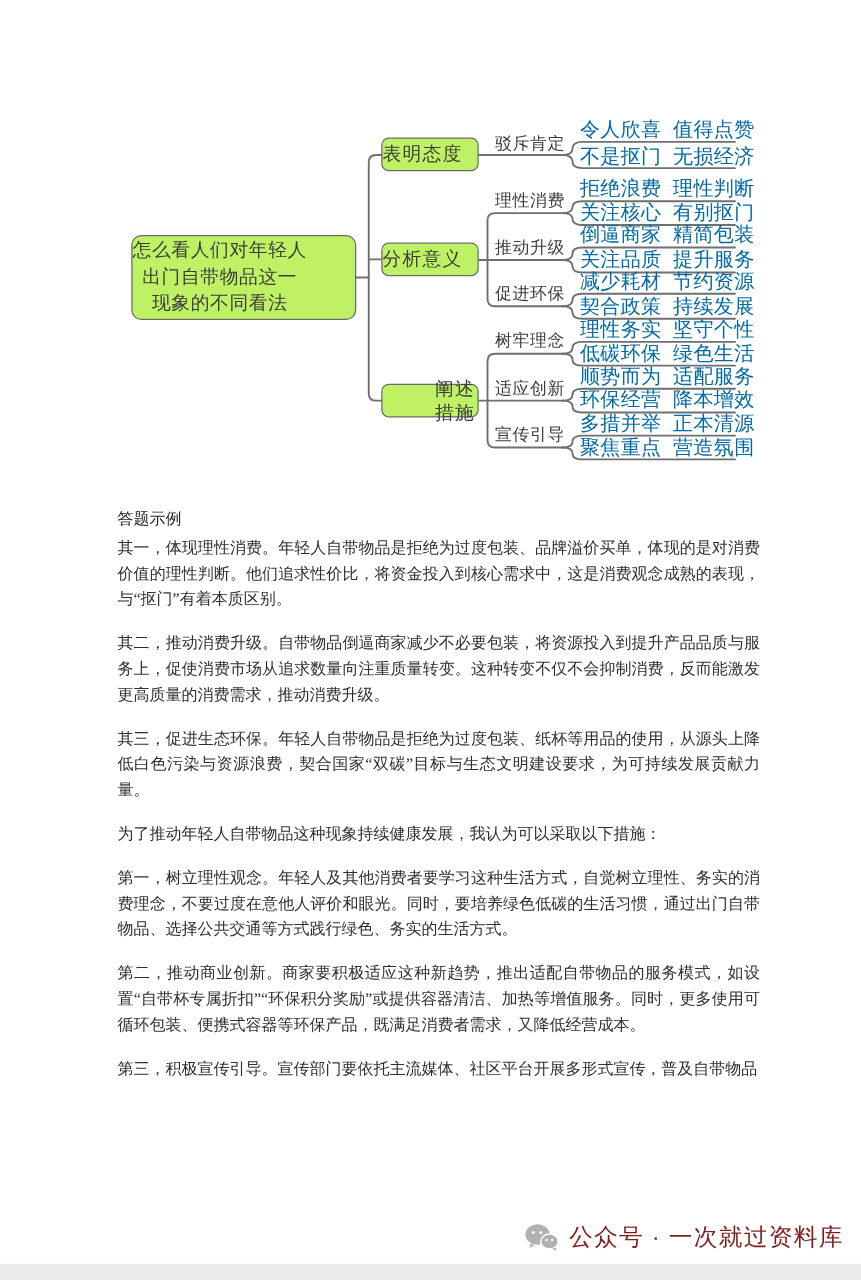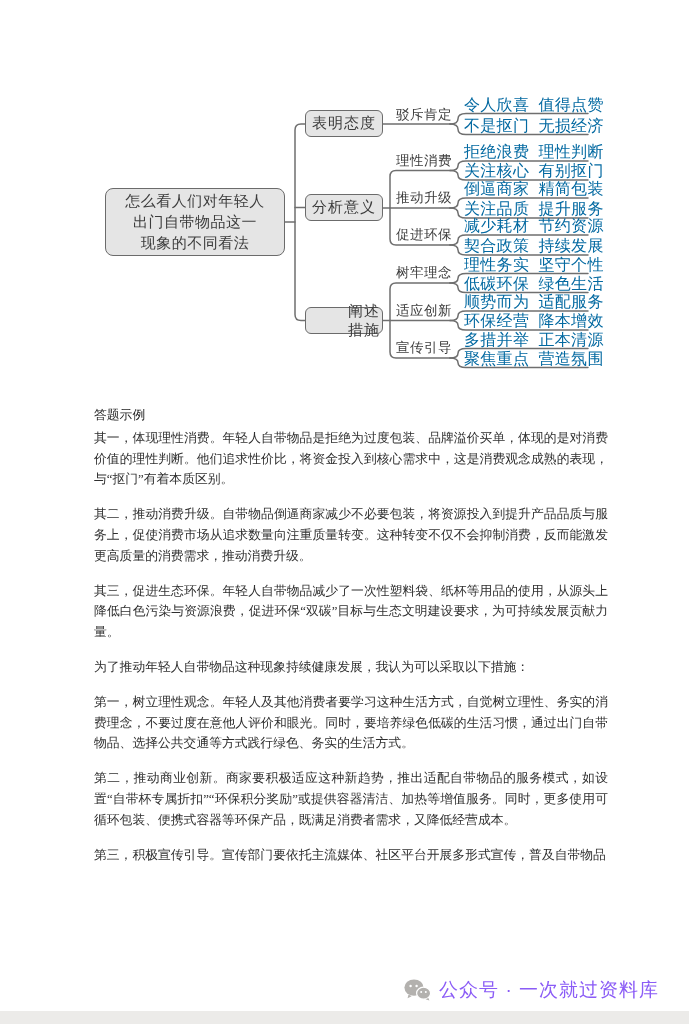--- a/index.html
+++ b/index.html
@@ -5,22 +5,22 @@
   html,body{margin:0;padding:0;}
   body{
     width:689px;height:1024px;position:relative;background:#ffffff;
     font-family:"Liberation Serif","DejaVu Serif",serif;
     color:#2f2f2f;overflow:hidden;
   }
   
   .diagram{position:absolute;left:0;top:0;width:689px;height:392px;}
   .diagram svg{position:absolute;left:0;top:0;}
   .node-box{
-    position:absolute;border:1.6px solid #6b6b6b;border-radius:8px;background:#e5e5e5;
-    display:flex;align-items:center;justify-content:center;
+    position:absolute;border:1.6px solid #6b6b6b;border-radius:8px;background:#bef264;
+    display:flex;align-items:center;justify-content:flex-start;
     color:#3c3c3c;text-align:center;box-sizing:border-box;
   }
   .root-box{left:105px;top:188px;width:180px;height:68px;font-size:15px;line-height:21px;letter-spacing:.5px;}
   .l1-box{left:305px;width:78px;height:27px;font-size:15px;letter-spacing:1px;border-radius:6px;}
   .l2-label{
     position:absolute;left:393px;width:62px;height:17px;line-height:17px;
     font-size:13.5px;text-align:center;color:#3c3c3c;letter-spacing:.5px;
   }
   .leaf{
     position:absolute;left:464px;width:132px;height:17px;line-height:17px;
@@ -29,22 +29,22 @@
   }
   
   .answer{
     position:absolute;left:94px;top:405px;width:514px;
     font-size:12.8px;line-height:20.8px;text-align:justify;color:#2f2f2f;
   }
   .answer h3{font-size:12.8px;line-height:20.8px;margin:0 0 2px 0;font-weight:normal;color:#222;}
   .answer p{margin:0 0 14px 0;}
   
   .footer{
-    position:absolute;right:30px;top:977px;display:flex;align-items:center;gap:8px;
-    color:#8b5cf6;font-size:19px;letter-spacing:1px;
+    position:absolute;right:14px;top:977px;display:flex;align-items:center;gap:8px;
+    color:#7f1d1d;font-size:19px;letter-spacing:1px;
     font-family:"Liberation Sans","DejaVu Sans",sans-serif;
   }
   .footer svg{display:block;}
   .bottom-strip{position:absolute;left:0;bottom:0;width:689px;height:13px;background:#ecebe9;}
 </style>
 </head>
 <body>
 
 <div class="diagram">
 
@@ -128,21 +128,21 @@
   <div class="leaf" style="top:293px;">顺势而为 适配服务</div>
   <div class="leaf" style="top:312px;">环保经营 降本增效</div>
   <div class="leaf" style="top:331px;text-align:right;">多措并举 正本清源</div>
   <div class="leaf" style="top:350px;">聚焦重点 营造氛围</div>
 </div>
 
 <div class="answer">
   <h3>答题示例</h3>
   <p>其一，体现理性消费。年轻人自带物品是拒绝为过度包装、品牌溢价买单，体现的是对消费价值的理性判断。他们追求性价比，将资金投入到核心需求中，这是消费观念成熟的表现，与“抠门”有着本质区别。</p>
   <p>其二，推动消费升级。自带物品倒逼商家减少不必要包装，将资源投入到提升产品品质与服务上，促使消费市场从追求数量向注重质量转变。这种转变不仅不会抑制消费，反而能激发更高质量的消费需求，推动消费升级。</p>
-  <p>其三，促进生态环保。年轻人自带物品减少了一次性塑料袋、纸杯等用品的使用，从源头上降低白色污染与资源浪费，促进环保“双碳”目标与生态文明建设要求，为可持续发展贡献力量。</p>
+  <p>其三，促进生态环保。年轻人自带物品是拒绝为过度包装、纸杯等用品的使用，从源头上降低白色污染与资源浪费，契合国家“双碳”目标与生态文明建设要求，为可持续发展贡献力量。</p>
   <p>为了推动年轻人自带物品这种现象持续健康发展，我认为可以采取以下措施：</p>
   <p>第一，树立理性观念。年轻人及其他消费者要学习这种生活方式，自觉树立理性、务实的消费理念，不要过度在意他人评价和眼光。同时，要培养绿色低碳的生活习惯，通过出门自带物品、选择公共交通等方式践行绿色、务实的生活方式。</p>
   <p>第二，推动商业创新。商家要积极适应这种新趋势，推出适配自带物品的服务模式，如设置“自带杯专属折扣”“环保积分奖励”或提供容器清洁、加热等增值服务。同时，更多使用可循环包装、便携式容器等环保产品，既满足消费者需求，又降低经营成本。</p>
   <p>第三，积极宣传引导。宣传部门要依托主流媒体、社区平台开展多形式宣传，普及自带物品</p>
 </div>
 
 <div class="footer">
   <svg width="27" height="22" viewBox="0 0 27 22">
     <ellipse cx="10" cy="8.6" rx="9.6" ry="8.2" fill="#b3b1ae"></ellipse>
     <path d="M4.5 15.5 L3.6 19.2 L7.6 17.2 Z" fill="#b3b1ae"></path>

